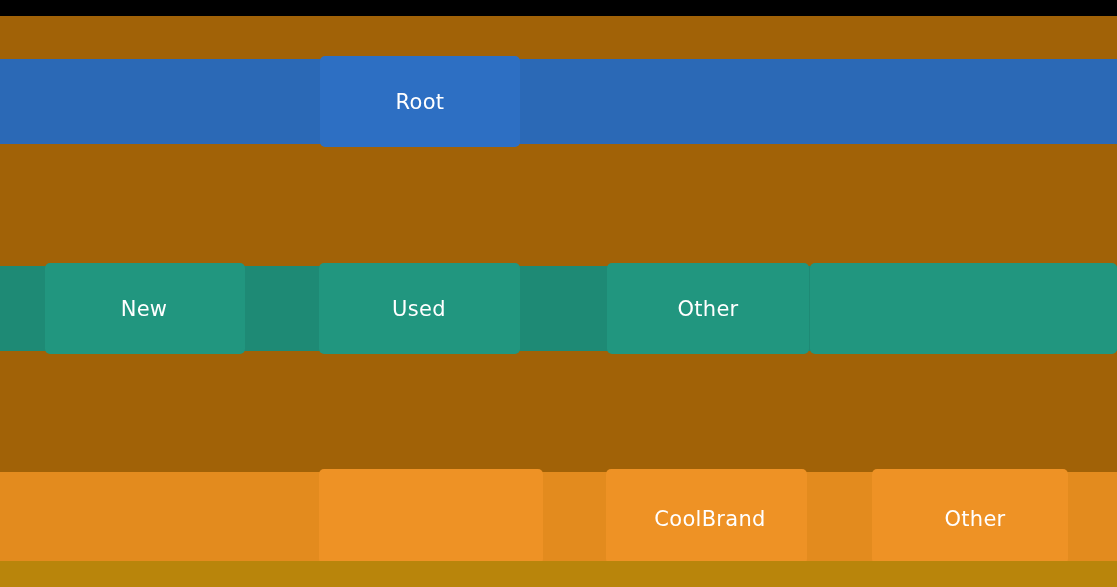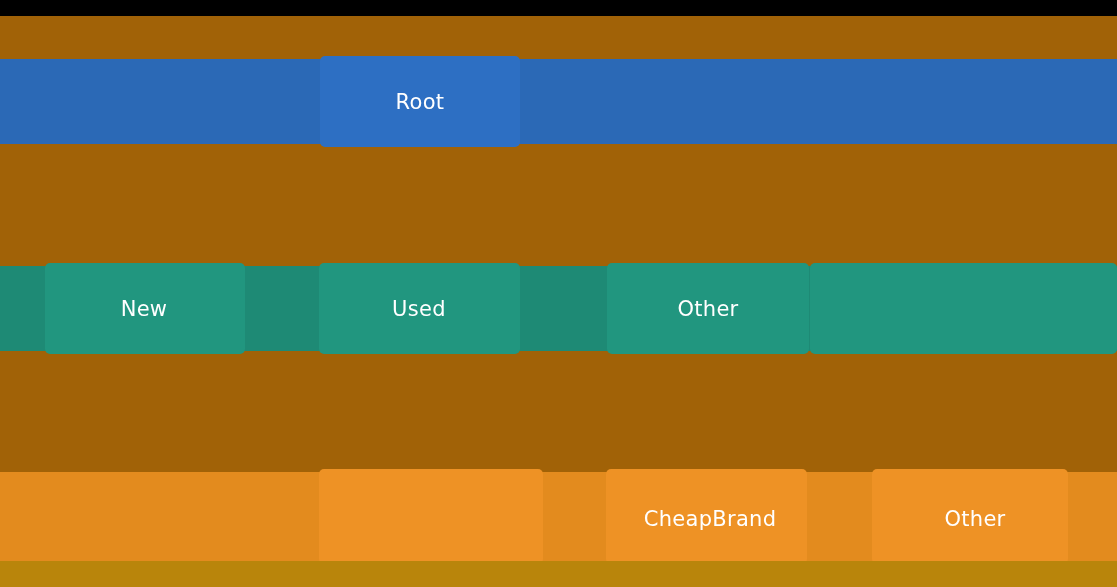--- a/index.html
+++ b/index.html
@@ -45,17 +45,17 @@
     <div class="node-box" style="left: 45px; width: 200px; top: 247px; height: 90.5px; background: rgb(33, 150, 127);"></div>
     <span class="node-label" style="left: 144px; top: 293px; color: rgb(255, 255, 255);">New</span>
     <div class="node-box" style="left: 319px; width: 201px; top: 247px; height: 90.5px; background: rgb(33, 150, 127);"></div>
     <span class="node-label" style="left: 419px; top: 293px; color: rgb(255, 255, 255);">Used</span>
     <div class="node-box" style="left: 607px; width: 202px; top: 247px; height: 90.5px; background: rgb(33, 150, 127);"></div>
     <span class="node-label" style="left: 708px; top: 293px; color: rgb(255, 255, 255);">Other</span>
     <div class="node-box" style="left: 810px; width: 307px; top: 247px; height: 90.5px; background: rgb(33, 150, 127);"></div>
     <div class="band" style="top: 456px; height: 89px; background: rgb(227, 139, 30);"></div>
     <div class="node-box" style="left: 319px; width: 224px; top: 453px; height: 95px; background: rgb(238, 146, 37);"></div>
     <div class="node-box" style="left: 606px; width: 201px; top: 453px; height: 95px; background: rgb(238, 146, 37);"></div>
-    <span class="node-label" style="left: 710px; top: 503px; color: rgb(255, 255, 255);">CheapBrand</span>
+    <span class="node-label" style="left: 710px; top: 503px; color: rgb(255, 255, 255);">CoolBrand</span>
     <div class="node-box" style="left: 872px; width: 196px; top: 453px; height: 95px; background: rgb(238, 146, 37);"></div>
     <span class="node-label" style="left: 975px; top: 503px; color: rgb(255, 255, 255);">Other</span>
     <div class="band" style="top: 545px; height: 42px; background: rgb(185, 133, 11);"></div>
   </div>
 
 </body></html>

